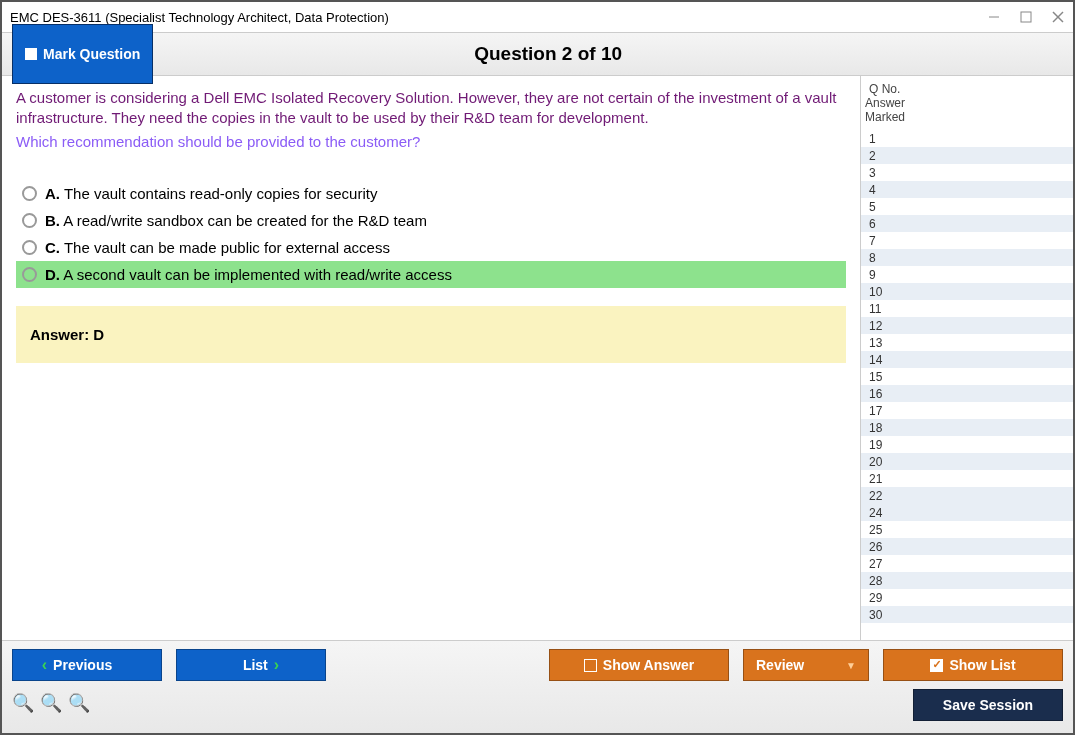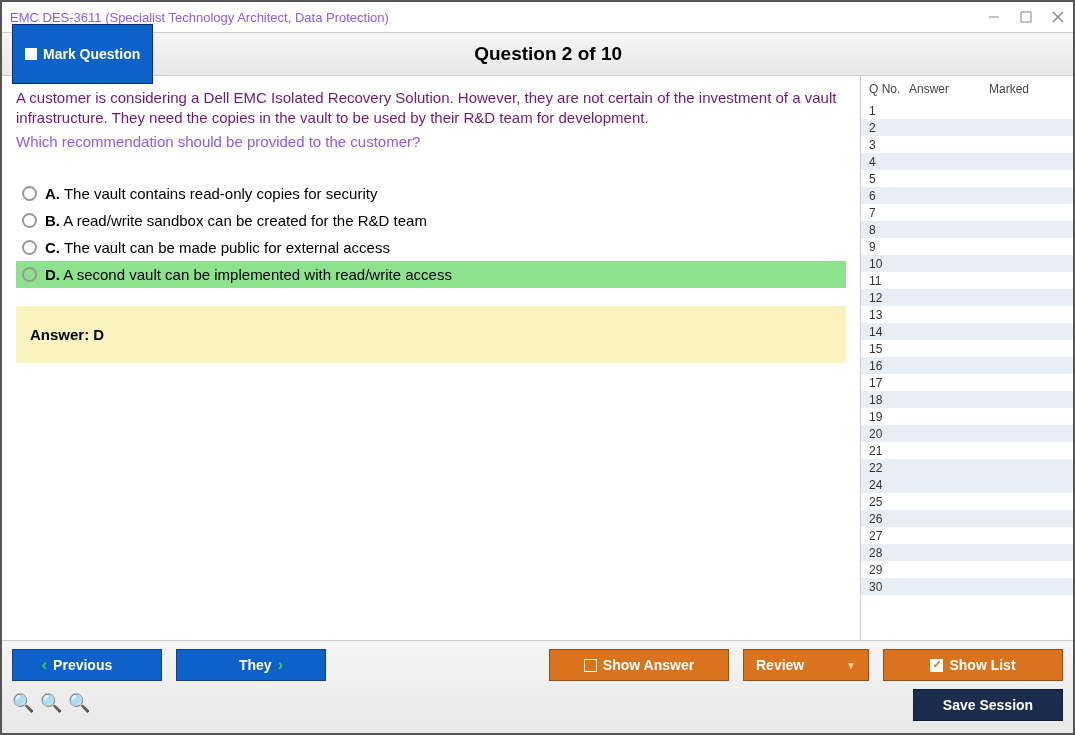--- a/index.html
+++ b/index.html
@@ -1,37 +1,37 @@
 <!DOCTYPE html>
 <html><head>
 <meta charset="utf-8">
 <style>
 * { box-sizing: border-box; margin: 0; padding: 0; }
 body { font-family: Arial, sans-serif; background: #fff; }
 .window { width: 1075px; height: 735px; border: 2px solid #555; position: relative; display: flex; flex-direction: column; }
-.titlebar { height: 30px; display: flex; align-items: center; padding: 0 8px; font-size: 13px; color: #8b5cf6; }
+.titlebar { height: 30px; display: flex; align-items: center; padding: 0 8px; font-size: 13px; color: #000000; }
 .titlebar-text { flex: 1; }
 .win-controls { display: flex; gap: 18px; align-items: center; color: #888; }
 .win-btn { width: 14px; height: 14px; display: flex; align-items: center; justify-content: center; cursor: pointer; }
 .toolbar { height: 44px; background: linear-gradient(#f5f5f5,#e8e8e8); border-top: 1px solid #ccc; border-bottom: 1px solid #ccc; display: flex; align-items: center; padding: 0 10px; }
 .mark-btn { background: #0d62c9; color: #fff; border: 1px solid #072f66; padding: 21px 12px; font-size: 14px; font-weight: bold; display: flex; align-items: center; gap: 6px; cursor: pointer; }
 .mark-check { width: 12px; height: 12px; border: 1px solid #fff; background: #fff; display: inline-block; }
 .q-title { flex: 1; text-align: center; font-size: 19px; font-weight: bold; color: #000; margin-left: -120px; }
 .content { flex: 1; display: flex; overflow: hidden; }
 .main { flex: 1; padding: 12px 14px; overflow: auto; }
 .q-text { font-size: 15px; color: #701a75; line-height: 1.35; margin-bottom: 4px; }
 .q-prompt { font-size: 15px; color: #8b5cf6; margin-bottom: 30px; }
 .options { margin-bottom: 18px; }
 .opt { display: flex; align-items: center; padding: 5px 6px; font-size: 15px; gap: 8px; }
 .opt.selected { background: #8de28d; }
 .radio { width: 15px; height: 15px; border: 2px solid #999; border-radius: 50%; flex-shrink: 0; }
 .opt-letter { font-weight: bold; }
 .answer-box { background: #faf3c0; padding: 20px 14px; font-size: 15px; font-weight: bold; }
 .sidepanel { width: 213px; border-left: 1px solid #ccc; display: flex; flex-direction: column; font-size: 12px; }
-.side-header { display: flex; padding: 6px 4px; color: #444; }
+.side-header { display: flex; padding: 6px 4px; color: #444; flex-direction: column; }
 .sh-qno { width: 44px; padding-left: 4px; }
 .sh-ans { width: 80px; }
 .sh-mark { flex: 1; }
 .qlist { flex: 1; overflow-y: scroll; }
 .qrow { display: flex; height: 17px; align-items: center; padding-left: 8px; font-size: 12px; color: #333; }
 .qrow.alt { background: #e8eef5; }
 .footer { background: linear-gradient(#f5f5f5,#e8e8e8); border-top: 1px solid #ccc; padding: 8px 10px 4px; }
 .btn-row { display: flex; align-items: center; gap: 14px; margin-bottom: 8px; }
 .spacer { flex: 1; }
 .btn { height: 32px; display: flex; align-items: center; justify-content: center; font-size: 14px; font-weight: bold; border: 1px solid rgba(0,0,0,0.3); cursor: pointer; padding: 0 12px; gap: 6px; }
@@ -148,21 +148,21 @@
 
   <div class="footer">
     <div class="btn-row">
       <button class="btn btn-blue">
         <span class="chev">‹</span>
         <span>Previous</span>
         <span style="width:14px"></span>
       </button>
       <button class="btn btn-blue">
         <span style="width:14px"></span>
-        <span>They</span>
+        <span>List</span>
         <span class="chev">›</span>
       </button>
       <div class="spacer"></div>
       <button class="btn btn-orange">
         <span class="small-check"></span>
         <span>Show Answer</span>
       </button>
       <button class="btn btn-orange btn-review">
         <span>Review</span>
         <span class="arrow-down">▼</span>

